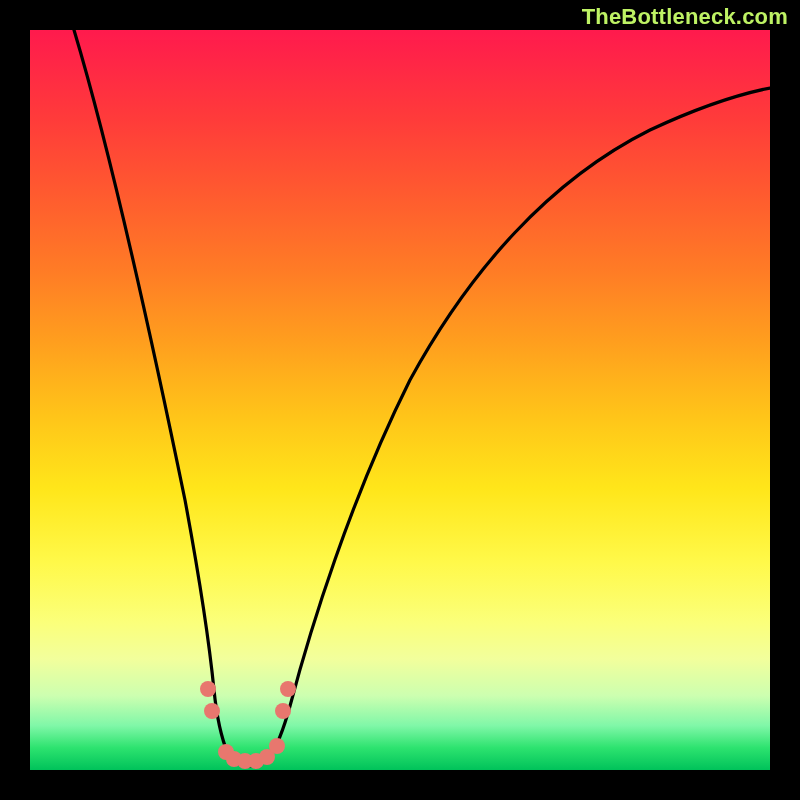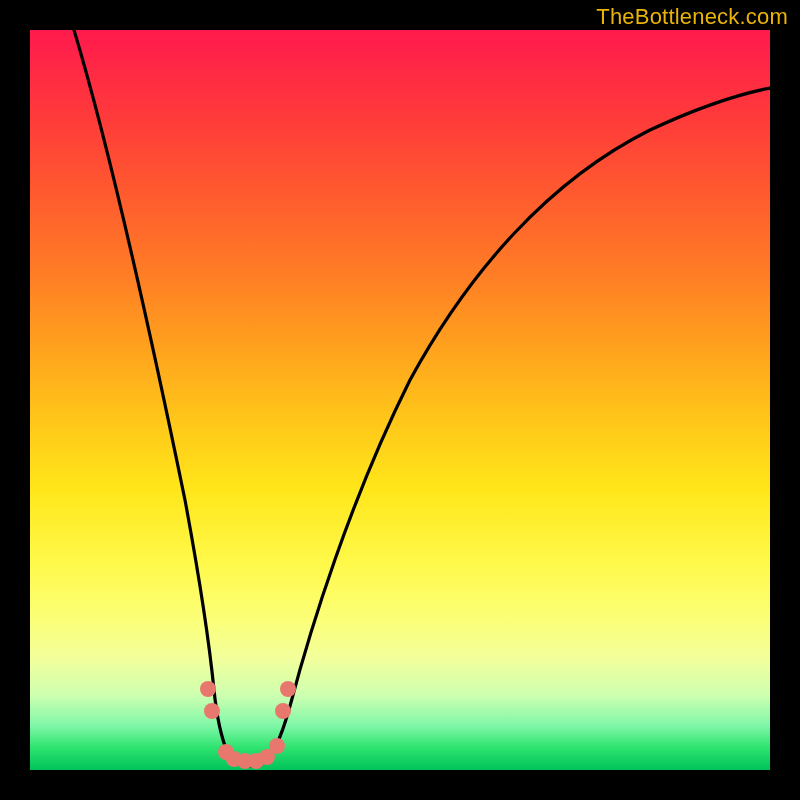--- a/index.html
+++ b/index.html
@@ -40,23 +40,23 @@
       #ccffb0 90%,
       #80f7a8 94%,
       #2de36f 97%,
       #00c25a 100%
     );
   }
   .watermark {
     position: absolute;
     top: 4px;
     right: 12px;
-    color: #eab308;
+    color: #bef264;
     font-size: 22px;
-    font-weight: 400;
+    font-weight: 700;
     letter-spacing: 0.2px;
     user-select: none;
   }
   svg.curve {
     position: absolute;
     top: 0;
     left: 0;
   }
 </style>
 </head>

